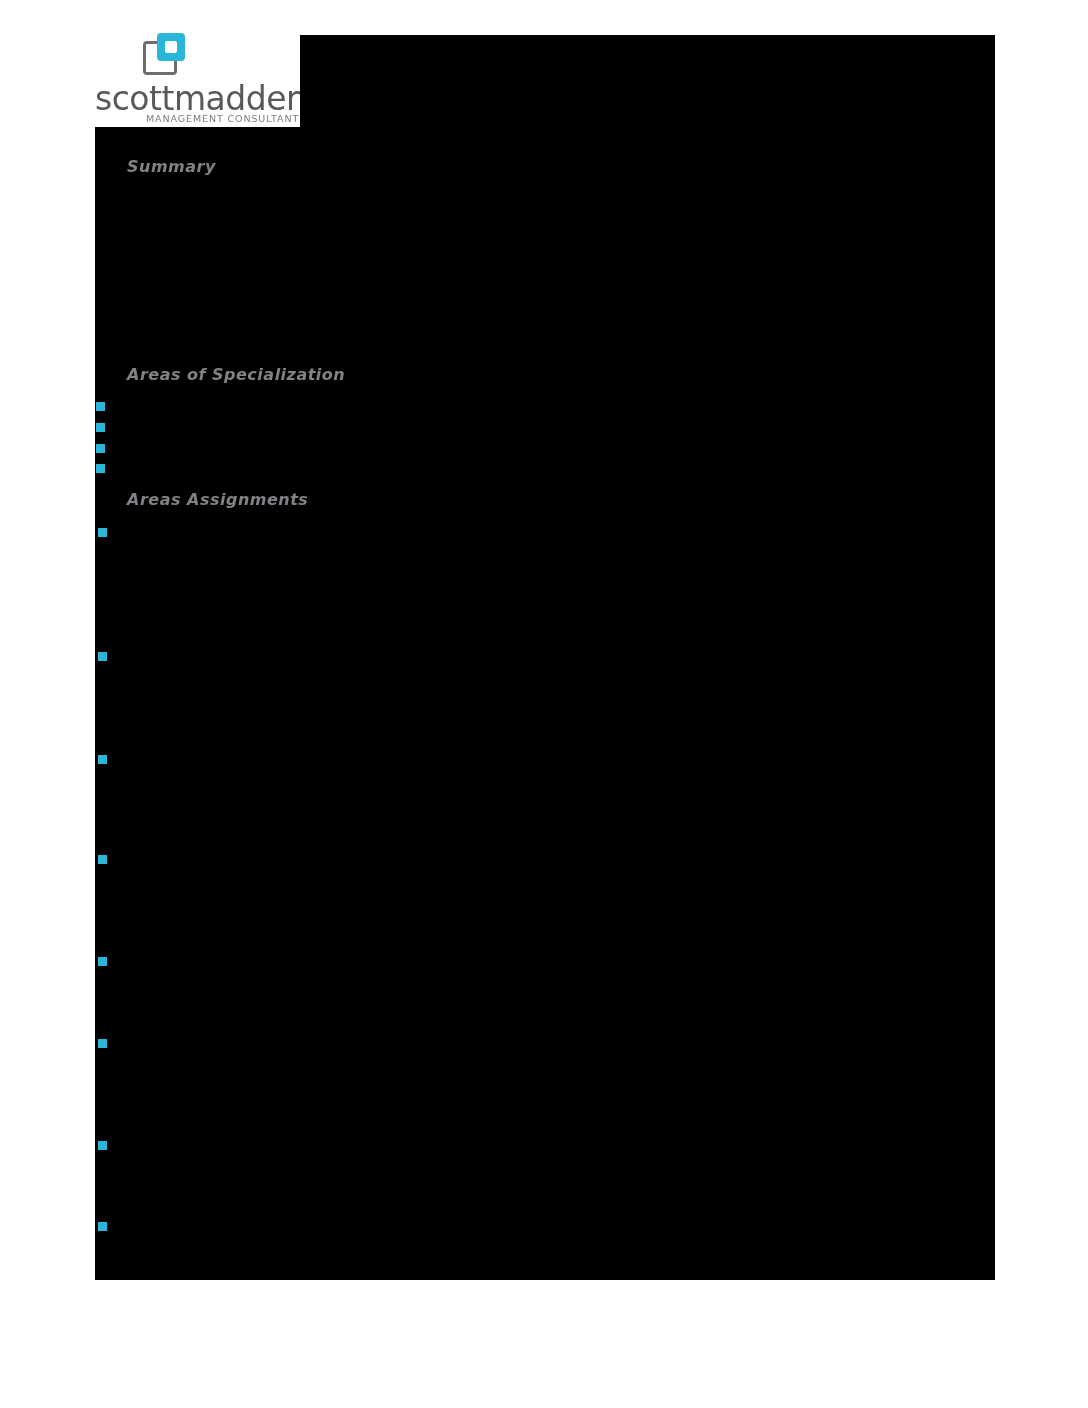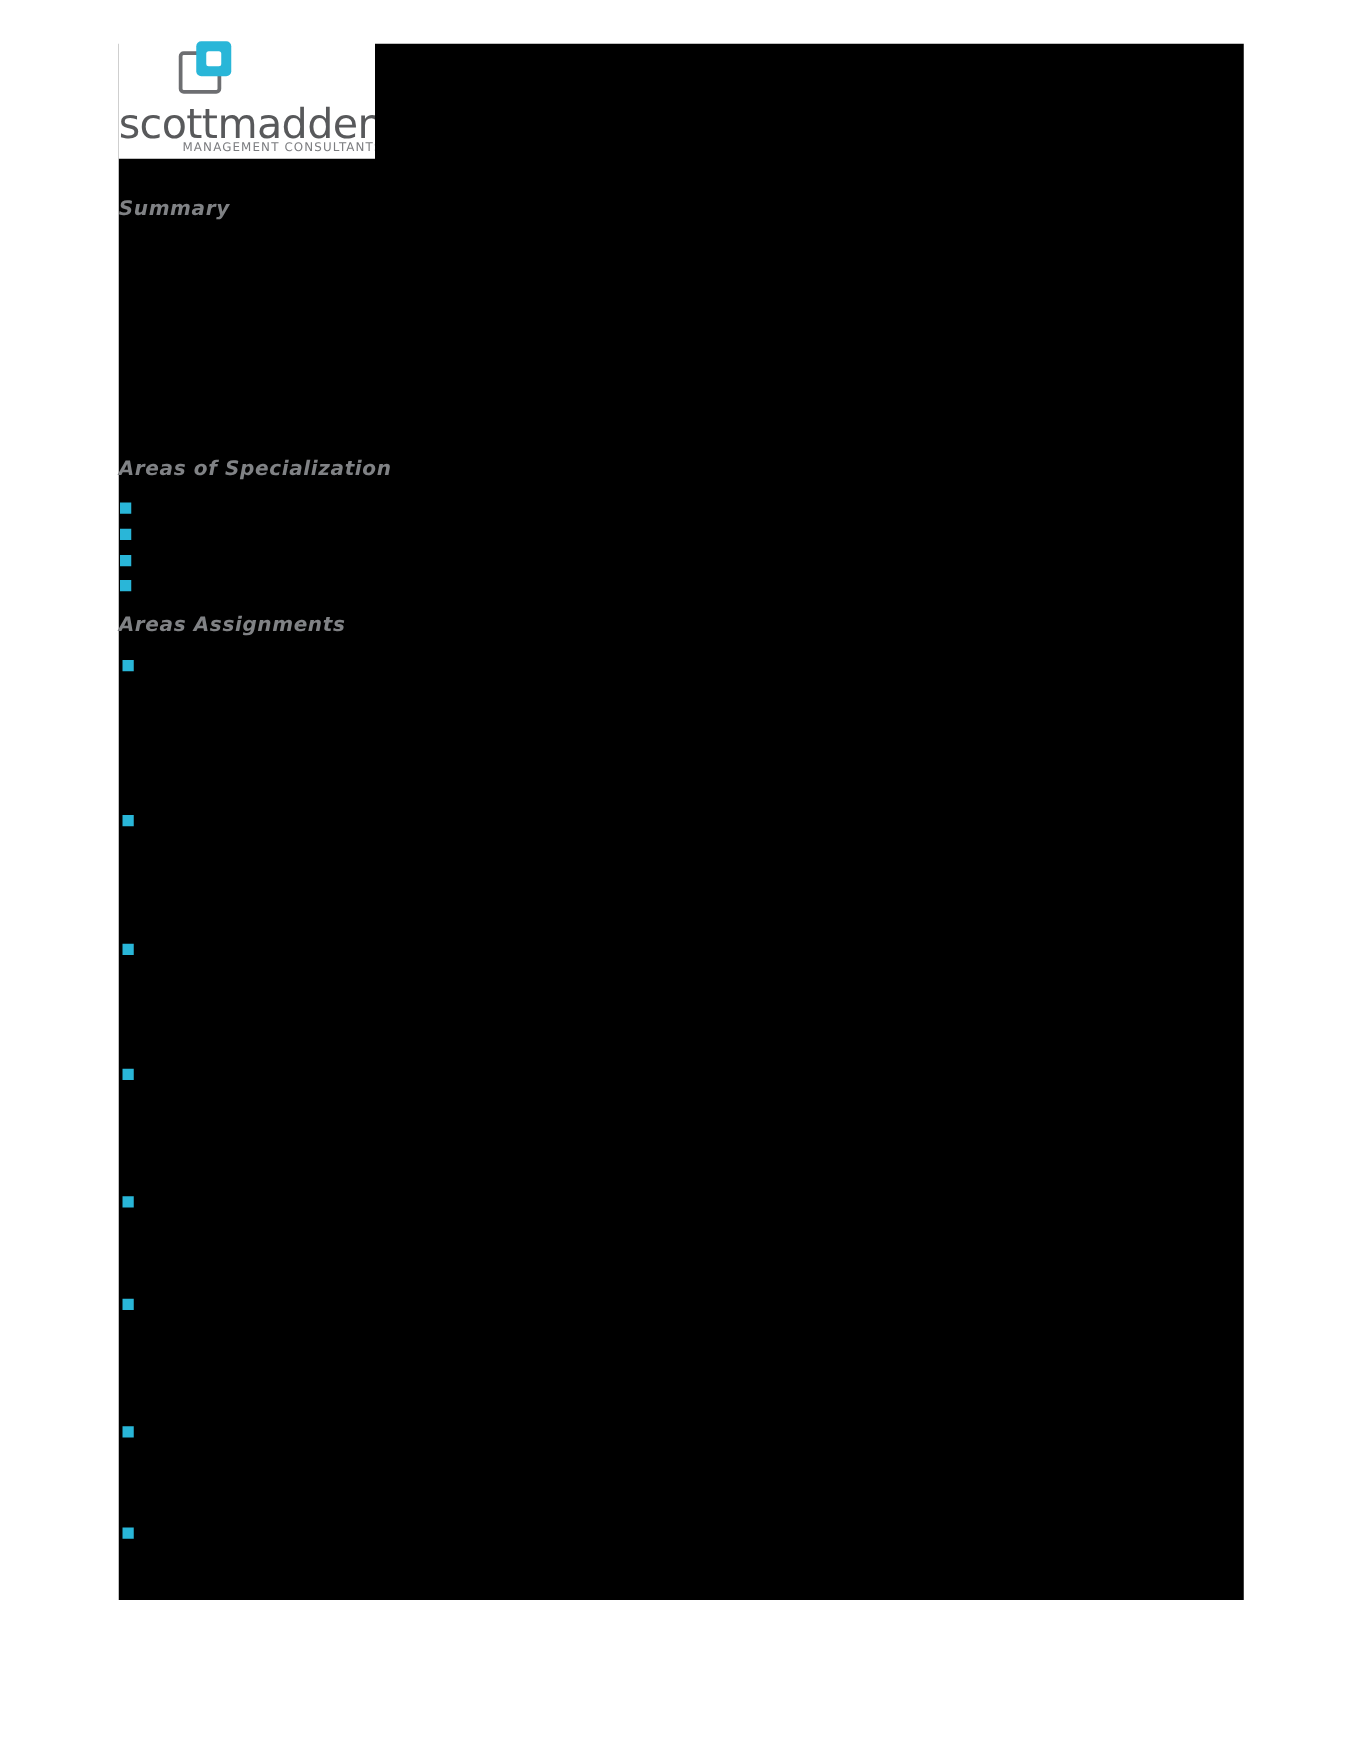--- a/index.html
+++ b/index.html
@@ -105,20 +105,21 @@
   .section-heading {
     position: absolute;
     left: 95px;
     font-style: italic;
     font-weight: bold;
     font-size: 16px;
     color: #808285;
     letter-spacing: 0.5px;
     font-family: "DejaVu Sans", sans-serif;
     white-space: nowrap;
+    padding-left: 32px;
   }
   #heading-summary { top: 157px; }
   #heading-areas   { top: 365px; text-align: center; }
   #heading-recent  { top: 490px; }
 
   
   .bullet {
     position: absolute;
     width: 9px;
     height: 9px;

